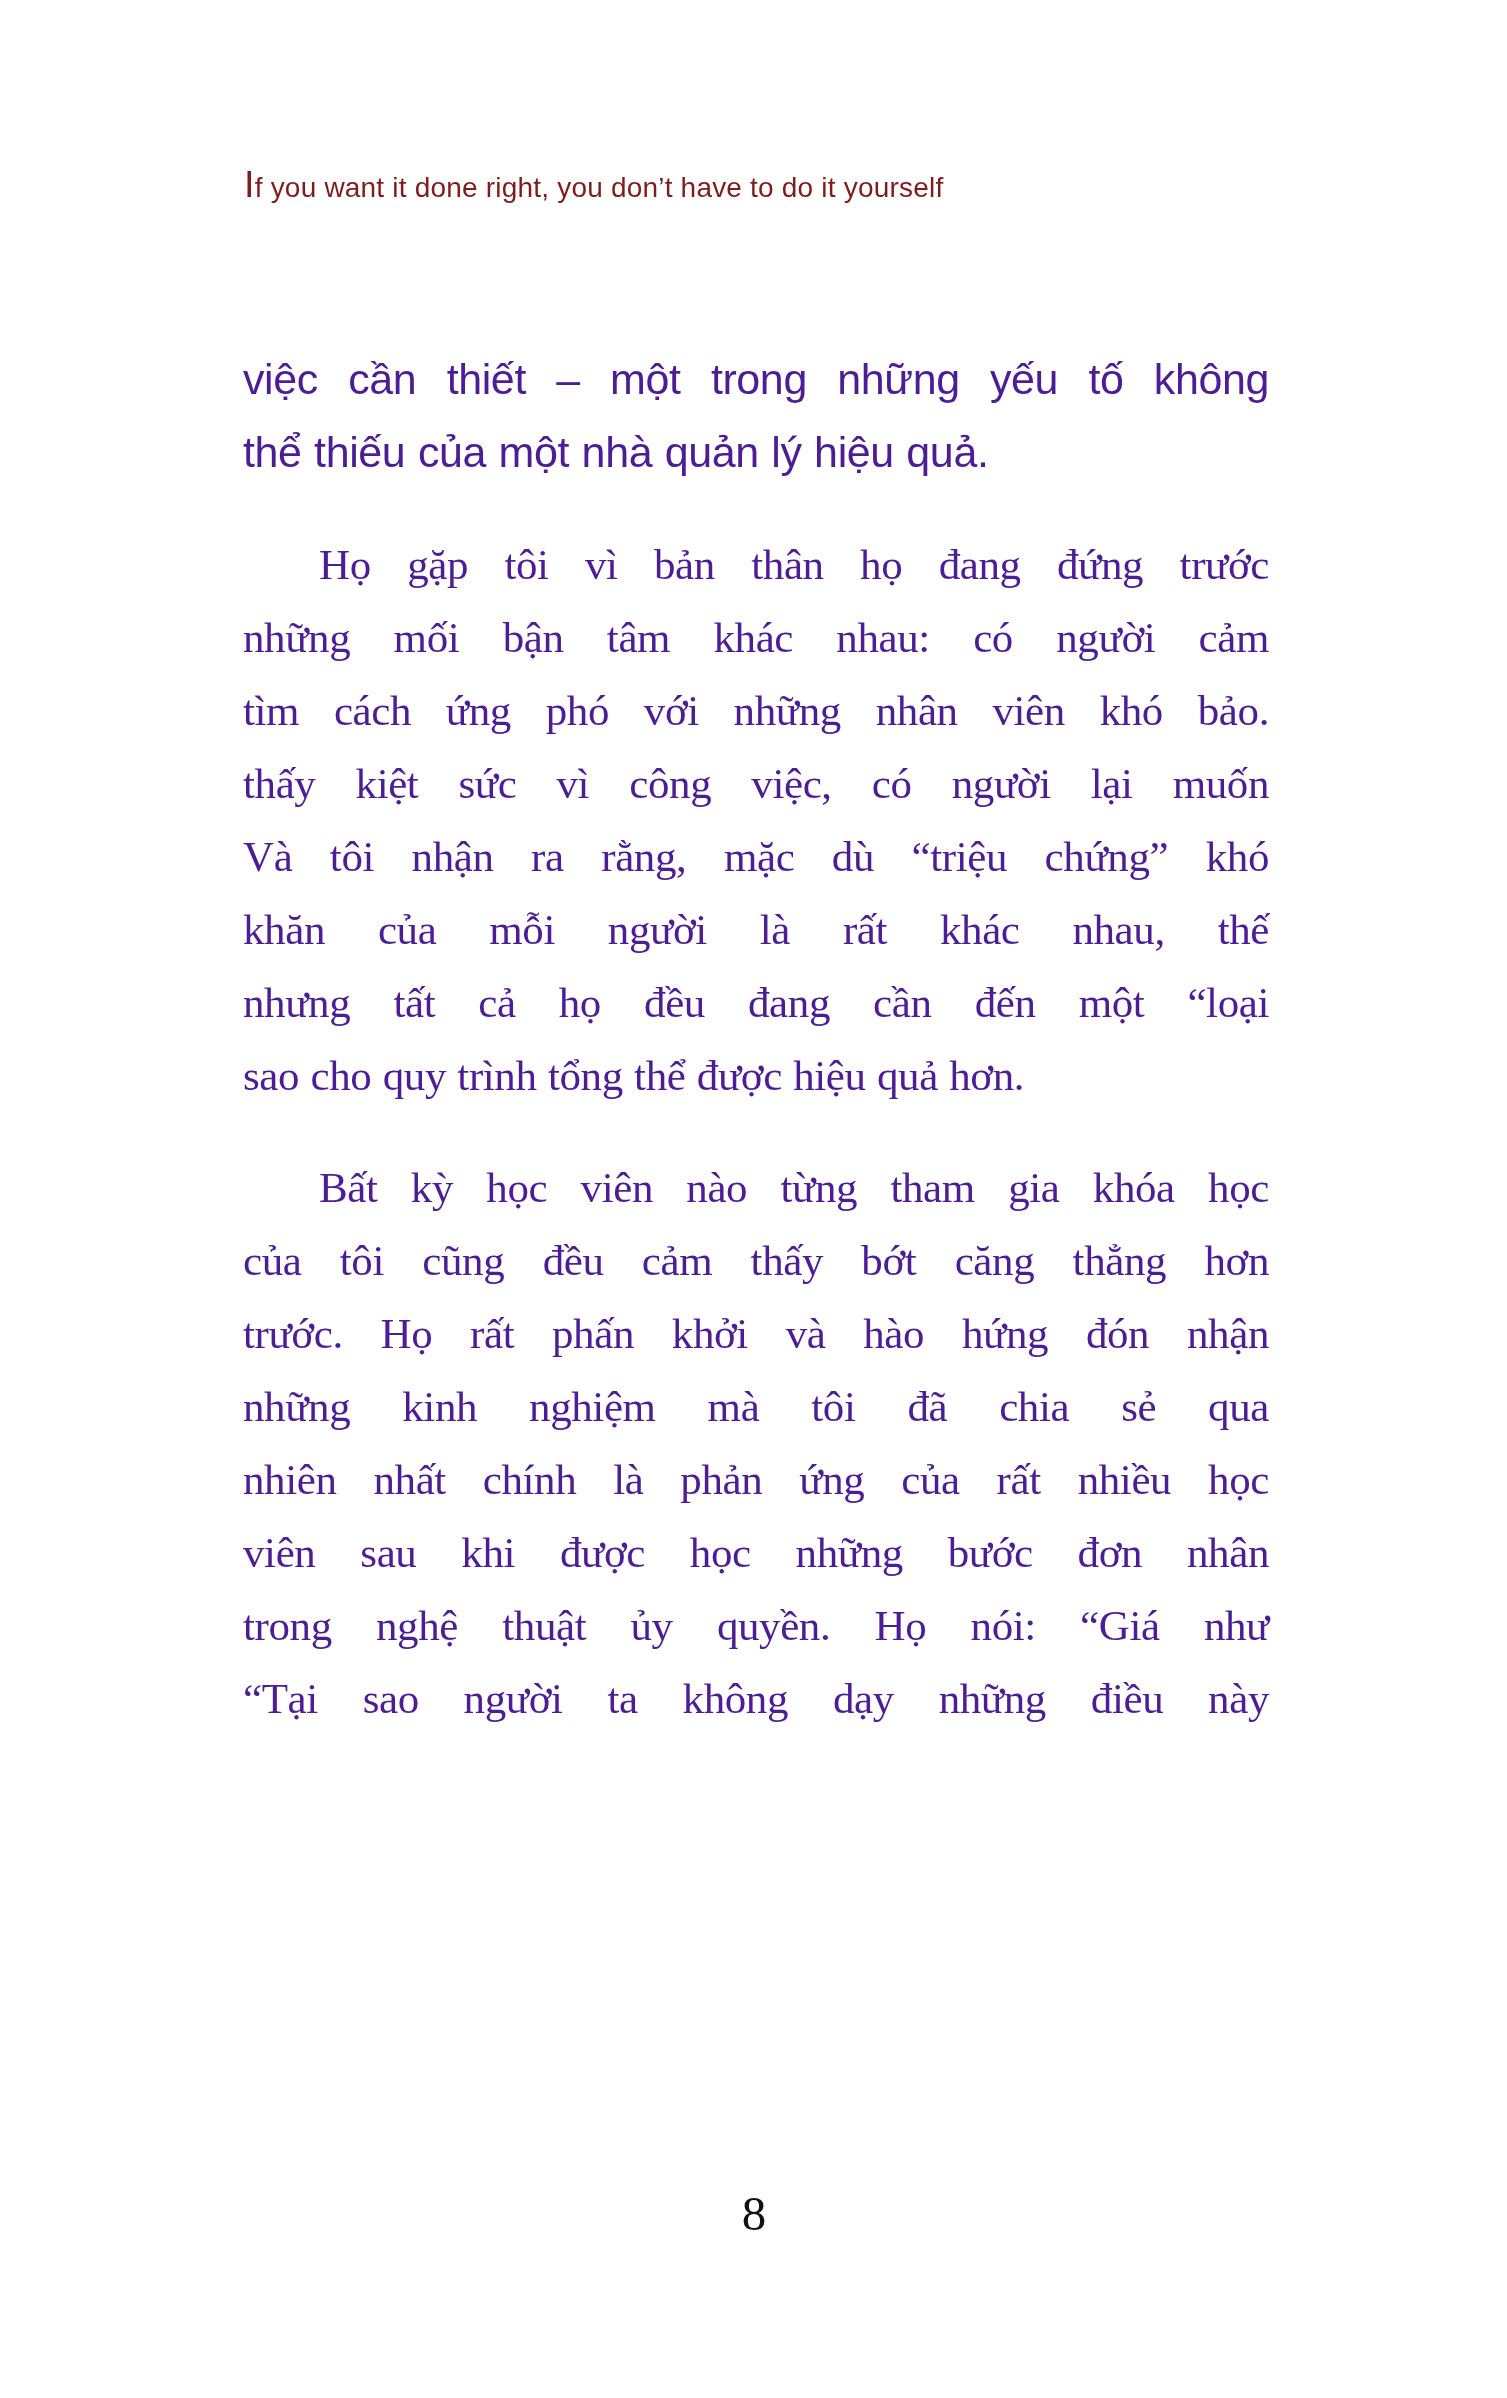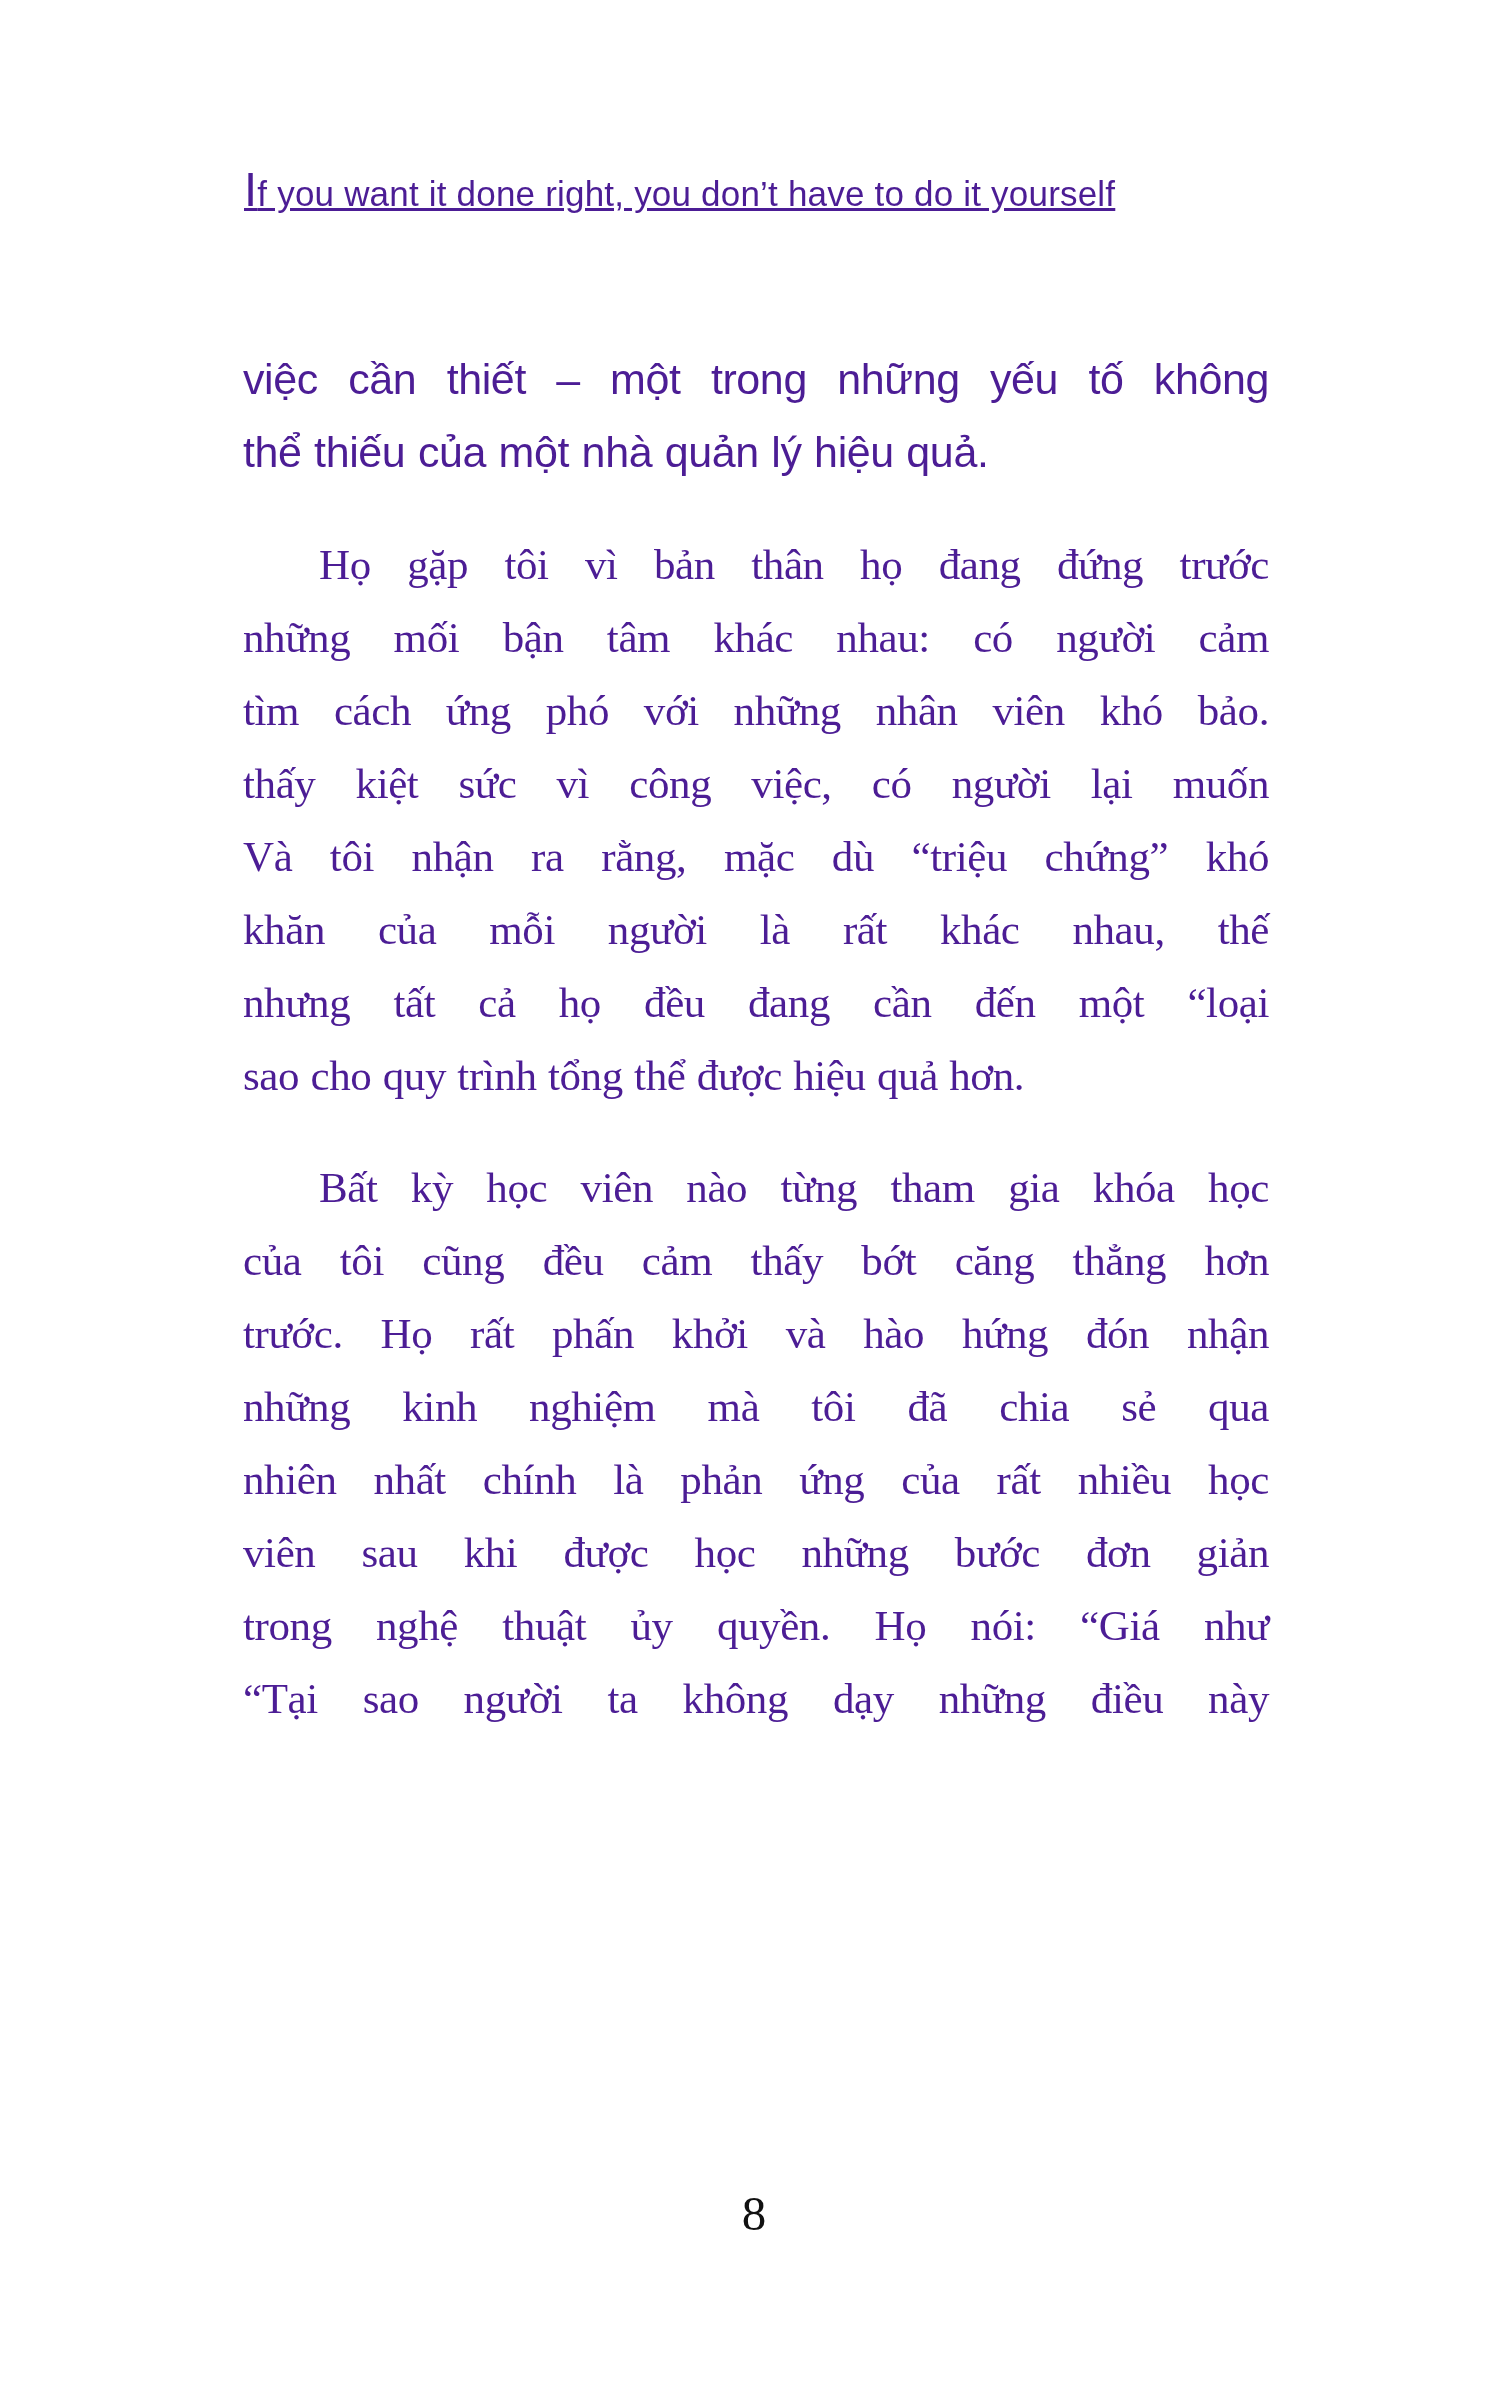--- a/index.html
+++ b/index.html
@@ -18,26 +18,25 @@
   }
   .page {
     position: absolute;
     inset: 0;
     background: #ffffff;
   }
   .running-head {
     position: absolute;
     left: 244px;
     top: 166px;
-    font-size: 35px;
+    font-size: 28px;
     line-height: 1.2;
     letter-spacing: 0.2px;
-    color: #4c1d95;
+    color: #7f1d1d;
     white-space: nowrap;
-    text-decoration: underline;
   }
   .running-head .initial {
     font-size: 1.35em;
     line-height: 1;
   }
   .text-block {
     position: absolute;
     left: 243px;
     top: 343px;
     width: 1026px;
@@ -91,21 +90,21 @@
         <div class="line">khăn của mỗi người là rất khác nhau, thế</div>
         <div class="line">nhưng tất cả họ đều đang cần đến một “loại</div>
         <div class="line last">sao cho quy trình tổng thể được hiệu quả hơn.</div>
       </div>
       <div class="paragraph">
         <div class="line indent">Bất kỳ học viên nào từng tham gia khóa học</div>
         <div class="line">của tôi cũng đều cảm thấy bớt căng thẳng hơn</div>
         <div class="line">trước. Họ rất phấn khởi và hào hứng đón nhận</div>
         <div class="line">những kinh nghiệm mà tôi đã chia sẻ qua</div>
         <div class="line">nhiên nhất chính là phản ứng của rất nhiều học</div>
-        <div class="line">viên sau khi được học những bước đơn giản</div>
+        <div class="line">viên sau khi được học những bước đơn nhân</div>
         <div class="line">trong nghệ thuật ủy quyền. Họ nói: “Giá như</div>
         <div class="line">“Tại sao người ta không dạy những điều này</div>
       </div>
     </div>
 
   <div class="page-number">8</div>
 
 </div>
 
 

